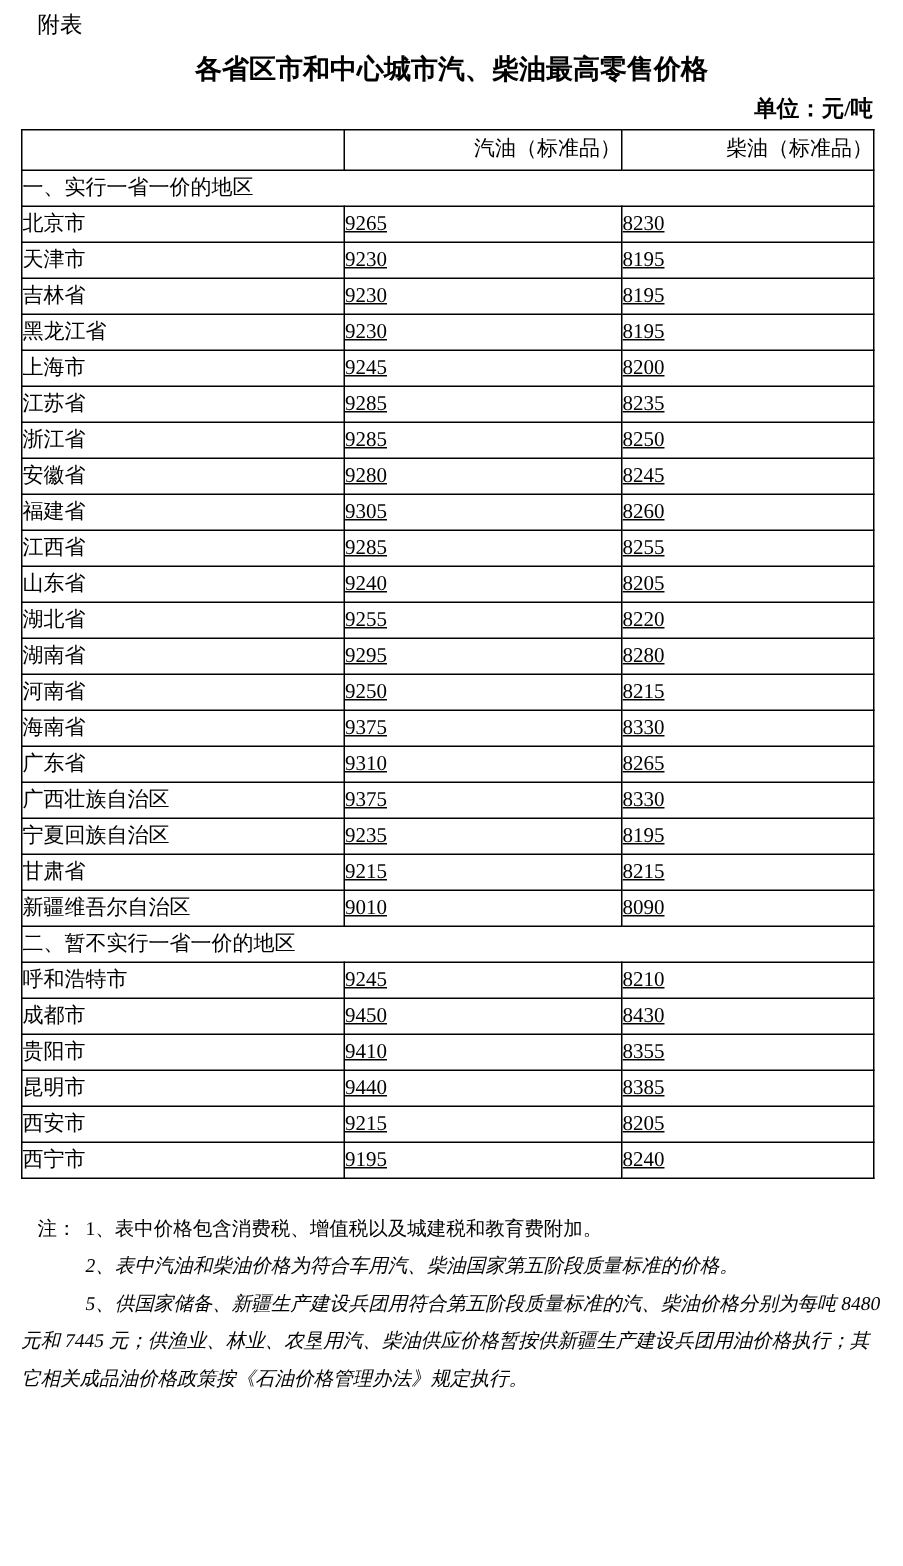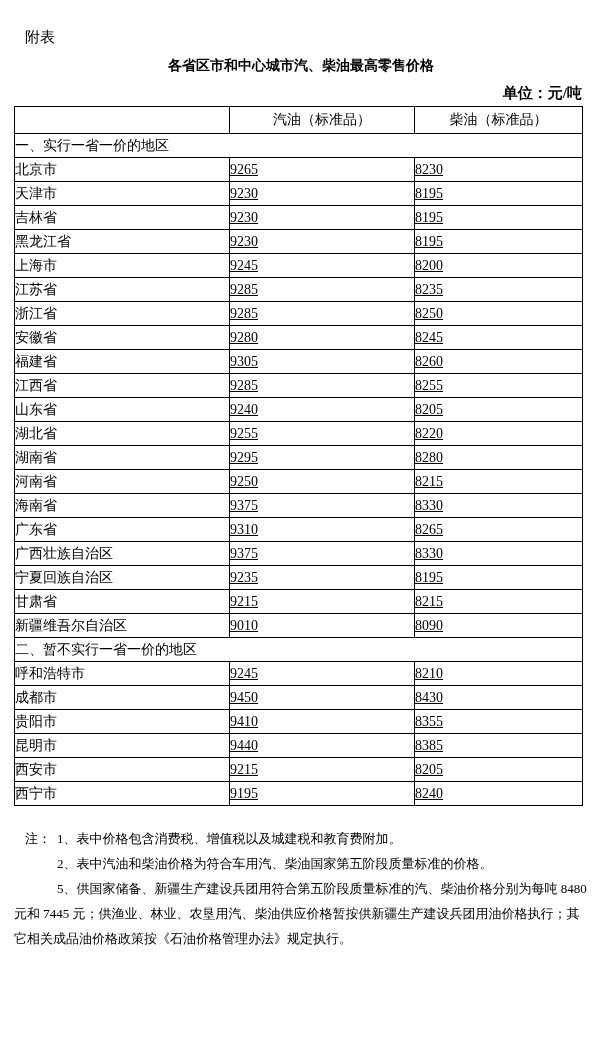--- a/index.html
+++ b/index.html
@@ -9,32 +9,31 @@
     width: 602px;
     height: 1044px;
     overflow: hidden;
     font-family: "Liberation Serif", "DejaVu Serif", serif;
     color: #000000;
   }
   .page {
     position: relative;
     width: 602px;
     height: 840px;
-    margin-top: 20px;
   }
   .annex-label {
     padding-top: 8px;
     margin-left: 25px;
     font-size: 15px;
     line-height: 18px;
   }
   .doc-title {
     margin-top: 9px;
     text-align: center;
-    font-size: 14px;
+    font-size: 18px;
     font-weight: bold;
     line-height: 22px;
   }
   .unit-line {
     margin-top: 8px;
     margin-right: 20px;
     text-align: right;
     font-size: 15px;
     font-weight: bold;
     line-height: 16px;
@@ -51,21 +50,21 @@
     padding: 0;
     font-size: 14px;
     height: 23px;
     line-height: 23px;
     overflow: hidden;
     white-space: nowrap;
   }
   table.price-table tr.head-row td {
     height: 26px;
     line-height: 26px;
-    text-align: center;
+    text-align: right;
     font-size: 14px;
   }
   td.section-header {
     padding-left: 6px;
     font-size: 14px;
   }
   td.region {
     padding-left: 50px;
     font-size: 14px;
   }
@@ -83,20 +82,21 @@
   }
   .notes p {
     margin: 0;
     padding: 0;
   }
   .notes p.note-first {
     text-indent: 11px;
   }
   .notes p.note-rest {
     text-indent: 43px;
+    font-style: italic;
   }
   .note-label {
     margin-right: 6px;
   }
 </style>
 </head>
 <body>
 
 <div class="page">
 

